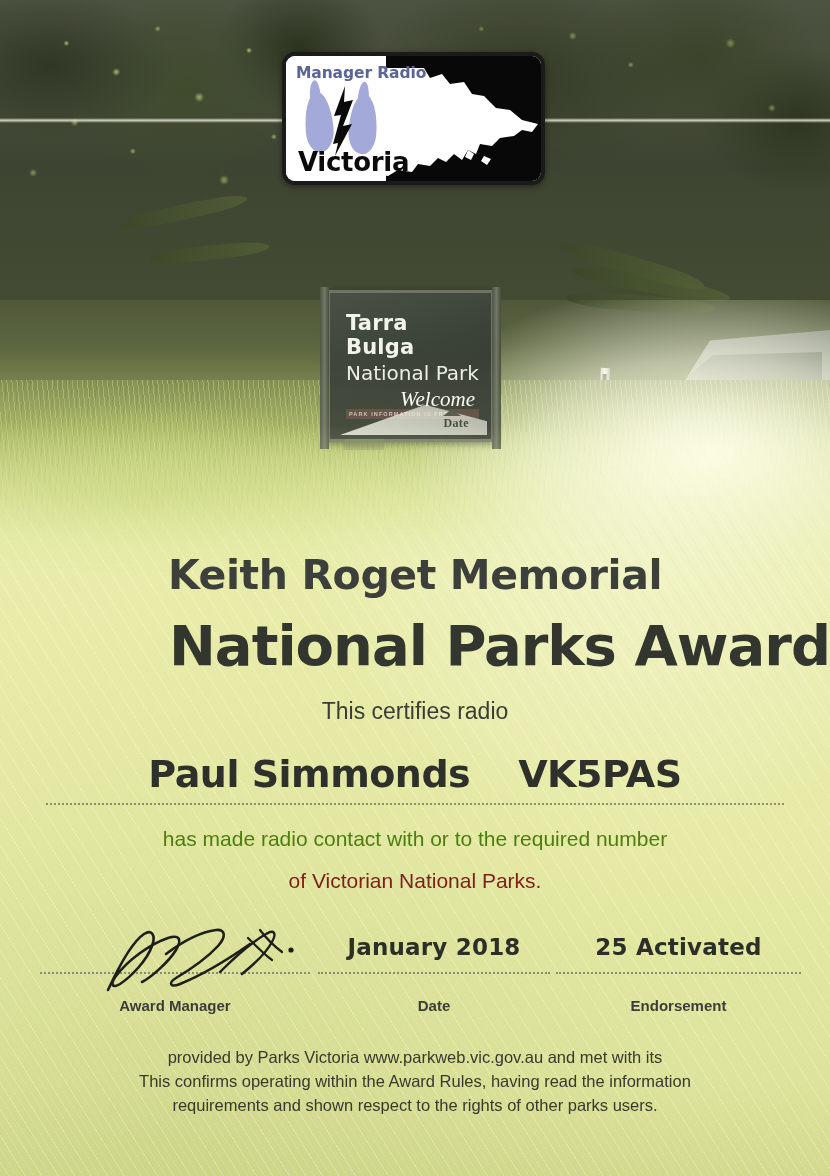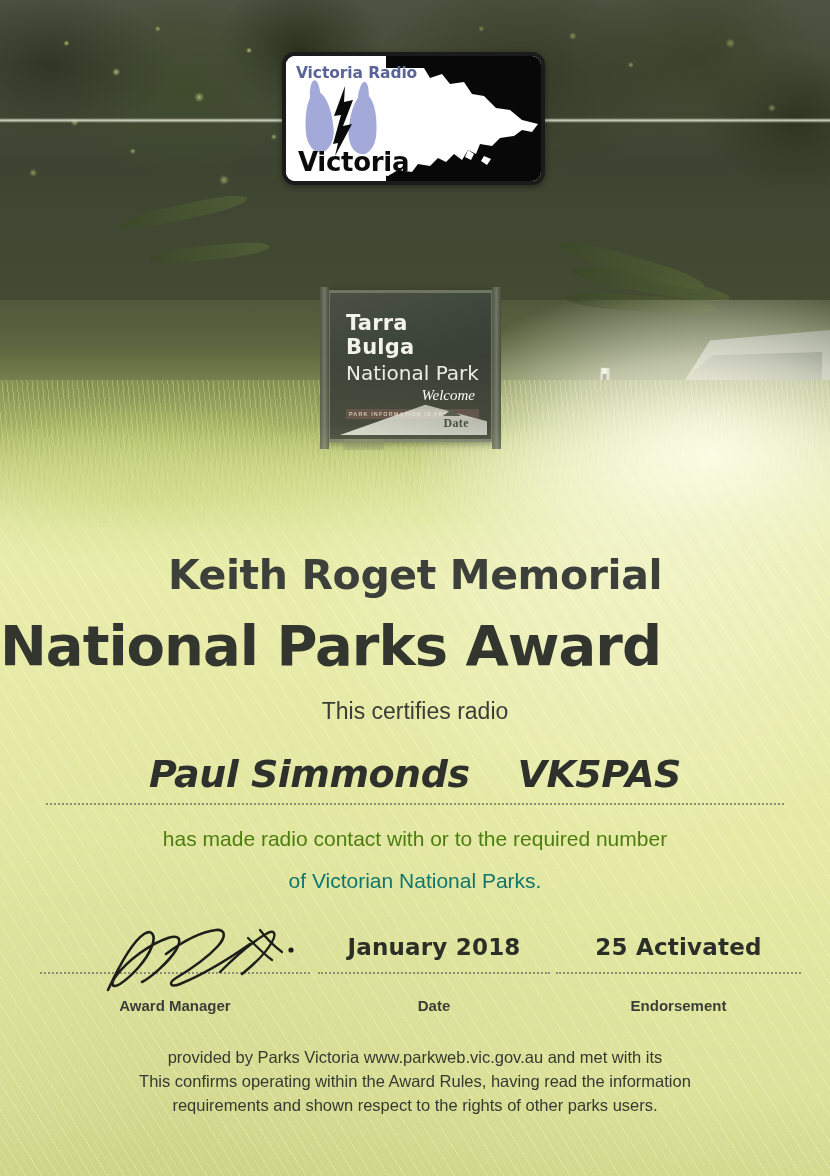--- a/index.html
+++ b/index.html
@@ -189,21 +189,21 @@
     font-weight:700; font-size:21px; color:#f2f4ec;
     line-height:1.16; letter-spacing:.2px;
   }
   .sign-l3{
     font-family:"DejaVu Sans", sans-serif;
     font-weight:400; font-size:20px; color:#eceee4;
     line-height:1.2; margin-top:1px;
   }
   .sign-welcome{
     font-family:"Liberation Serif", serif;
-    font-style:italic; font-size:15px; color:#fbfcf4;
+    font-style:italic; font-size:21px; color:#fbfcf4;
     text-align:right; padding-right:6px; margin-top:2px;
   }
   .sign-free{
     position:absolute; left:16px; top:116px; right:12px;
     font-size:5.5px; letter-spacing:1.1px; font-weight:700;
     color:#cdbfae; background:rgba(122,86,78,.55);
     padding:2px 3px;
   }
   .sign-chevron{
     position:absolute; left:10px; bottom:4px; right:4px; height:36px;
@@ -278,47 +278,47 @@
   }
 
   
   .content{ position:absolute; left:0; top:0; width:830px; height:1176px; }
   .line1{
     position:absolute; top:551px; width:100%; text-align:center;
     font-family:"DejaVu Sans", sans-serif; font-weight:700;
     font-size:41px; color:#3c3f3a; letter-spacing:-.4px;
   }
   .line2{
-    position:absolute; top:613px; width:100%; text-align:left;
+    position:absolute; top:613px; width:100%; text-align:right;
     font-family:"DejaVu Sans", sans-serif; font-weight:700;
     font-size:56px; color:#33362f; letter-spacing:-1px;
   }
   .certifies{
     position:absolute; top:698px; width:100%; text-align:center;
     font-size:23px; color:#3a3d36;
   }
   .name-row{
     position:absolute; top:752px; left:0; width:100%;
     display:flex; justify-content:center; align-items:baseline;
     gap:48px;
     font-family:"DejaVu Sans", sans-serif; font-weight:700;
-    font-size:38px; color:#2e312b; letter-spacing:-.5px;font-style:italic;
+    font-size:38px; color:#2e312b; letter-spacing:-.5px;
   }
   .dotrule{
     position:absolute; height:0;
     border-top:2px dotted #7c7f6a; opacity:.85;
   }
   .rule-name{ left:46px; right:46px; top:803px; }
   .body-l1{
     position:absolute; top:827px; width:100%; text-align:center;
     font-size:21px; color:#4d7c0f;
   }
   .body-l2{
     position:absolute; top:869px; width:100%; text-align:center;
-    font-size:21px; color:#0f766e;
+    font-size:21px; color:#7f1d1d;
   }
 
   
   .sig-row{ position:absolute; top:928px; left:0; width:100%; height:90px; }
   .sig-col{ position:absolute; text-align:center; }
   .col-mgr{ left:40px;  width:270px; }
   .col-date{ left:318px; width:232px; }
   .col-end{ left:556px; width:245px; }
   .sig-value{
     font-family:"DejaVu Sans", sans-serif; font-weight:700;
@@ -394,21 +394,21 @@
 
       <svg class="arv-vic-map" viewBox="0 0 172 112">
         <path fill="#ffffff" d="M2,2 L52,2 L58,12 L70,8 L78,18 L92,16 L100,28 L112,30 L124,42 L138,44
           L150,54 L166,58 L160,66 L150,64 L142,70 L128,72 L120,80 L108,78 L104,88
           L96,84 L90,94 L82,88 L74,96 L66,92 L58,100 L46,98 L40,106 L26,104 L16,110 L2,108 Z"></path>
         <path fill="#ffffff" d="M96,84 l6,4 l-3,6 l-6,-3 z"></path>
         <path fill="#ffffff" d="M112,90 l7,3 l-4,6 l-6,-4 z"></path>
       </svg>
 
       <div class="arv-left"></div>
-      <div class="arv-title">Victoria Radio</div>
+      <div class="arv-title">Manager Radio</div>
       <div class="arv-flame l"></div>
       <div class="arv-flame r"></div>
       <svg class="arv-bolt" viewBox="0 0 22 70">
         <path fill="#0a0a0a" d="M13,0 L2,30 L9,29 L1,58 L6,57 L3,70 L20,38 L11,40 L21,14 L12,16 Z"></path>
       </svg>
       <div class="arv-victoria">Victoria</div>
     </div>
   </div>
 
   <div class="content">

